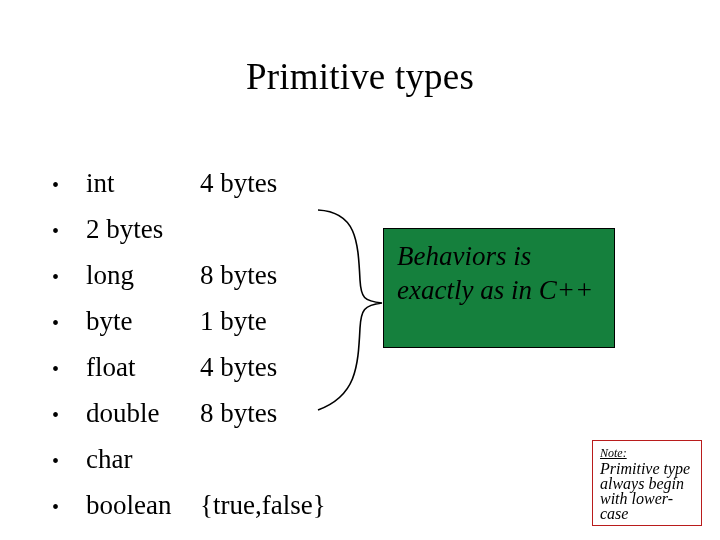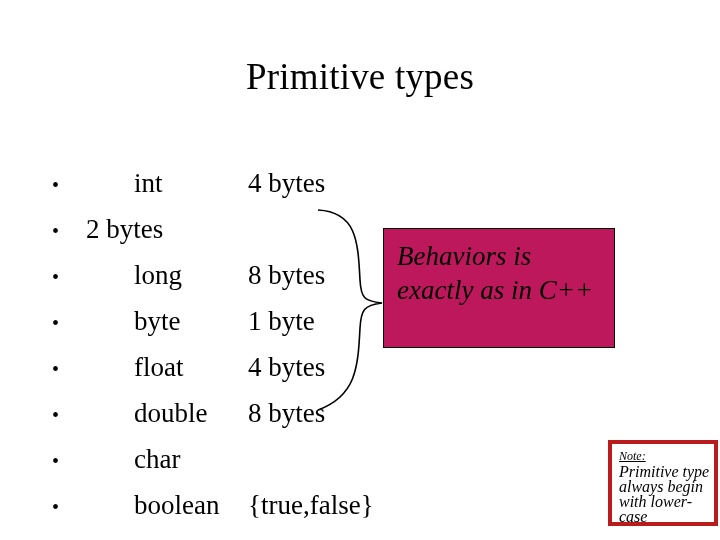--- a/index.html
+++ b/index.html
@@ -48,55 +48,53 @@
   .bullet-mark {
     width: 34px;
     flex: 0 0 34px;
     font-size: 20px;
     line-height: 46px;
   }
   .bullet-name {
     flex: 0 0 114px;
     width: 114px;
     white-space: pre;
-    margin-left: 48px;
   }
   .bullet-value {
     flex: 0 0 auto;
     white-space: pre;
     text-align: right;
   }
   #callout-box {
     position: absolute;
     left: 383px;
     top: 228px;
     width: 232px;
     height: 120px;
     border: 1px solid #000000;
-    background: #be185d;
+    background: #15803d;
     box-sizing: border-box;
     padding: 10px 10px 0 13px;
   }
   #callout-text {
     font-size: 27px;
     font-style: italic;
     line-height: 34px;
     font-family: "Liberation Serif", serif;
   }
   #note-box {
     position: absolute;
     left: 592px;
     top: 440px;
     width: 110px;
     height: 86px;
-    border: 4px solid #b91c1c;
+    border: 1px solid #b91c1c;
     background: #ffffff;
     box-sizing: border-box;
     padding: 5px 4px 16px 7px;
-    margin-left: 16px;
   }
   #note-label {
     font-size: 12px;
     font-style: italic;
     text-decoration: underline;
     line-height: 15px;
   }
   #note-text {
     font-size: 16px;
     font-style: italic;

